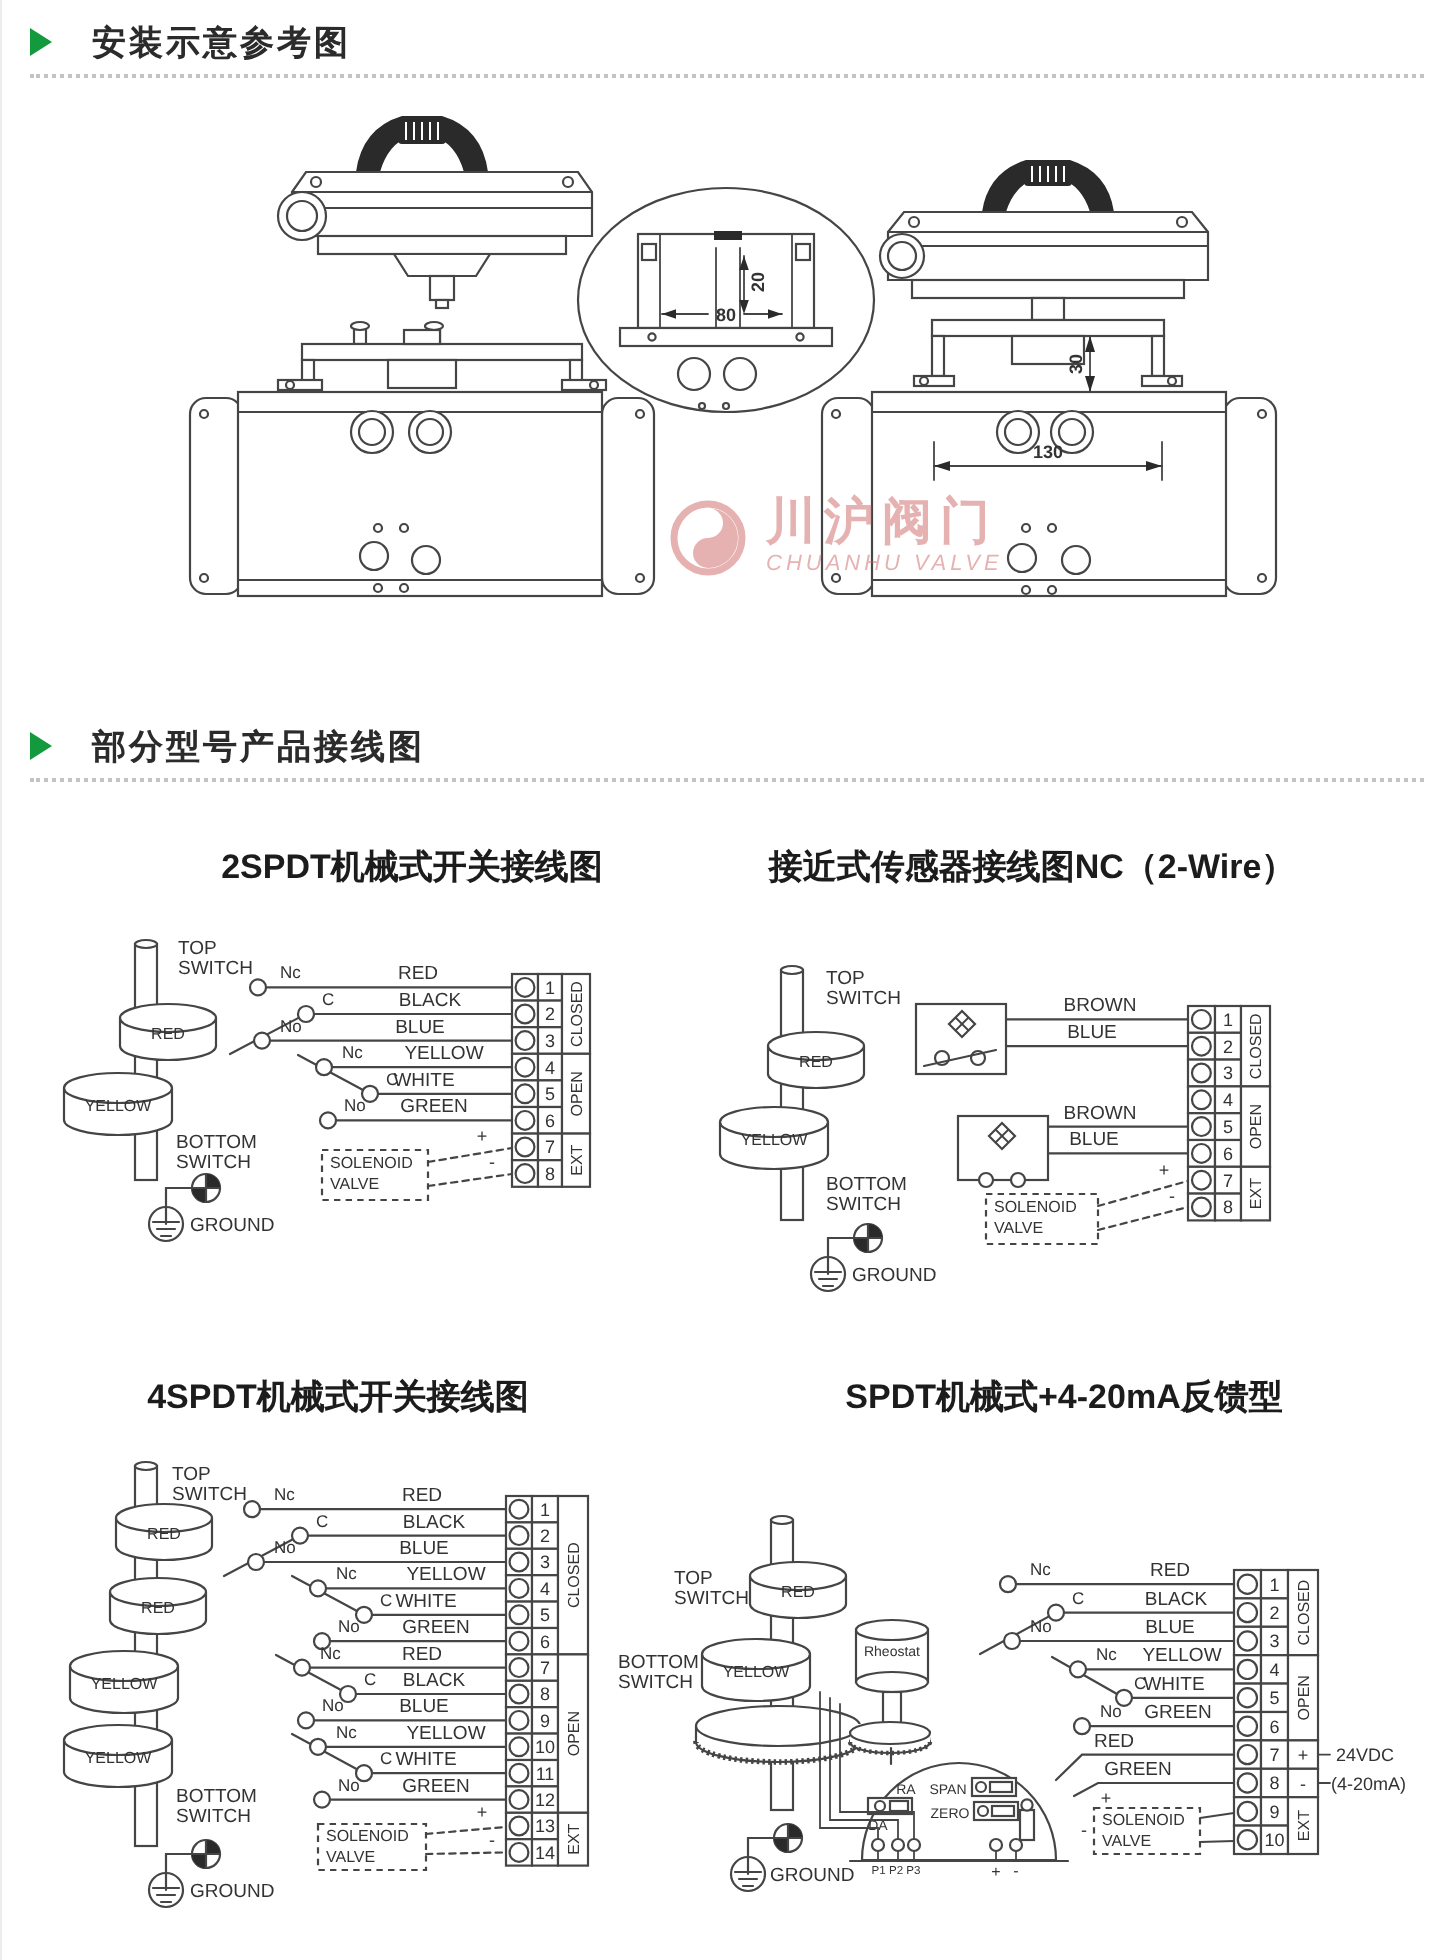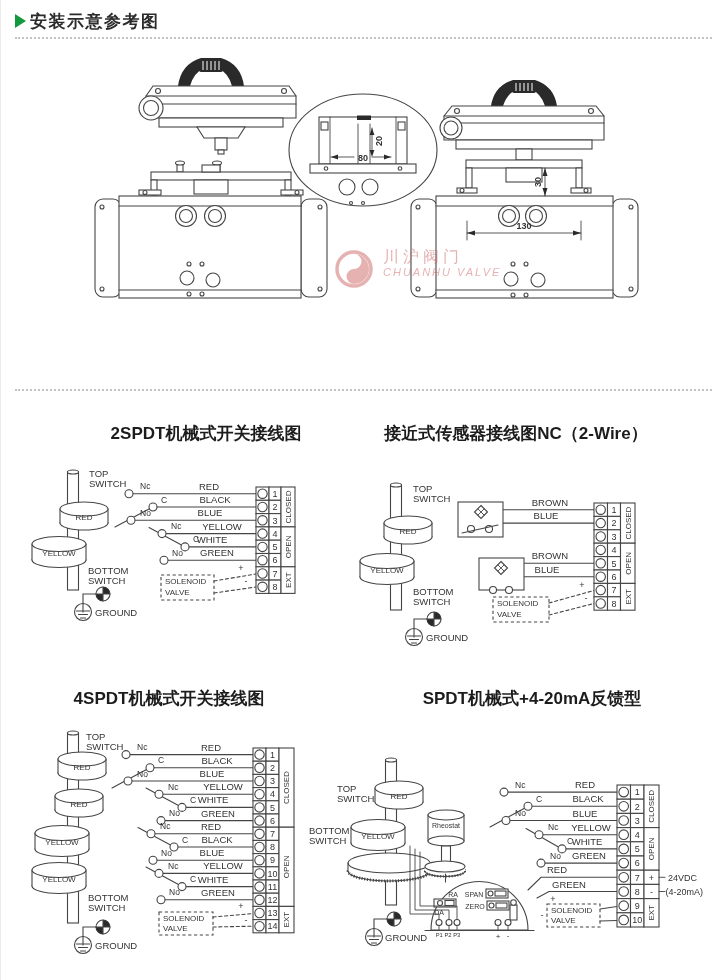--- a/index.html
+++ b/index.html
@@ -1,49 +1,53 @@
 <!DOCTYPE html>
 <html><head>
 <meta charset="utf-8">
 <style>
   html,body{margin:0;padding:0;background:#fff;}
   .page{position:relative;width:725px;height:980px;background:#fff;overflow:hidden;
         border-left:1px solid #ececec;border-right:1px solid #ececec;
         font-family:"Liberation Sans",sans-serif;}
-  .sec{position:absolute;left:14px;display:flex;align-items:center;gap:4px;height:24px;}
+  .sec{position:absolute;left:14px;display:flex;align-items:center;gap:20px;height:24px;}
   .tri{width:0;height:0;border-left:11px solid #13993e;border-top:7px solid transparent;border-bottom:7px solid transparent;}
   .sec h2{margin:0;font-size:17px;font-weight:bold;color:#2b2b2b;letter-spacing:1.5px;}
   .dots{position:absolute;left:14px;right:14px;border-top:2px dotted #c3c3c3;height:0;}
   svg{position:absolute;left:0;top:0;}
   svg text{fill:#333;font-family:"Liberation Sans",sans-serif;}
   .ln{fill:none;stroke:#454545;stroke-width:1.1;stroke-linecap:round;}
   .thin{stroke-width:0.9;}
   .fw{fill:#fff;stroke:#454545;stroke-width:1.1;}
   .fd{fill:#2a2a2a;stroke:none;}
   .dash{stroke-dasharray:3.2 2.6;}
   .t7{font-size:7px;} .t8{font-size:8px;} .t85{font-size:8.5px;}
   .t9{font-size:9.5px;} .tn{font-size:9px;} .t55{font-size:5.8px;}
   .tt{font-size:17px;font-weight:bold;fill:#1c1c1c;}
   .dim{font-size:9px;font-weight:bold;}
   .mid{text-anchor:middle;}
   .wm{position:absolute;left:332px;top:248px;width:200px;display:flex;align-items:flex-start;gap:8px;opacity:.5;pointer-events:none;}
-  .wm .cn{font-size:16px;font-weight:normal;color:#c66;letter-spacing:4px;line-height:1.1;}
+  .wm .cn{font-size:25px;font-weight:bold;color:#c66;letter-spacing:4px;line-height:1.1;}
   .wm .en{font-size:11px;font-style:italic;color:#c66;letter-spacing:2px;}
 </style>
 </head>
 <body>
 
 <div class="page">
 
   <div class="sec" style="top:9px">
     <span class="tri"></span>
     <h2>安装示意参考图</h2>
   </div>
   <div class="dots" style="top:37px"></div>
 
+  <div class="sec" style="top:361px">
+    <span class="tri"></span>
+    <h2>部分型号产品接线图</h2>
+  </div>
   <div class="dots" style="top:389px"></div>
 
   <svg width="725" height="980" viewBox="0 0 725 980">
 
     <defs>
       <g id="gnd">
         <circle class="fw" cx="0" cy="0" r="7"></circle>
         <path class="fd" d="M0 -7 A7 7 0 0 1 7 0 L0 0 Z"></path>
         <path class="fd" d="M0 7 A7 7 0 0 1 -7 0 L0 0 Z"></path>
         <line class="ln" x1="-7" y1="0" x2="7" y2="0"></line>

